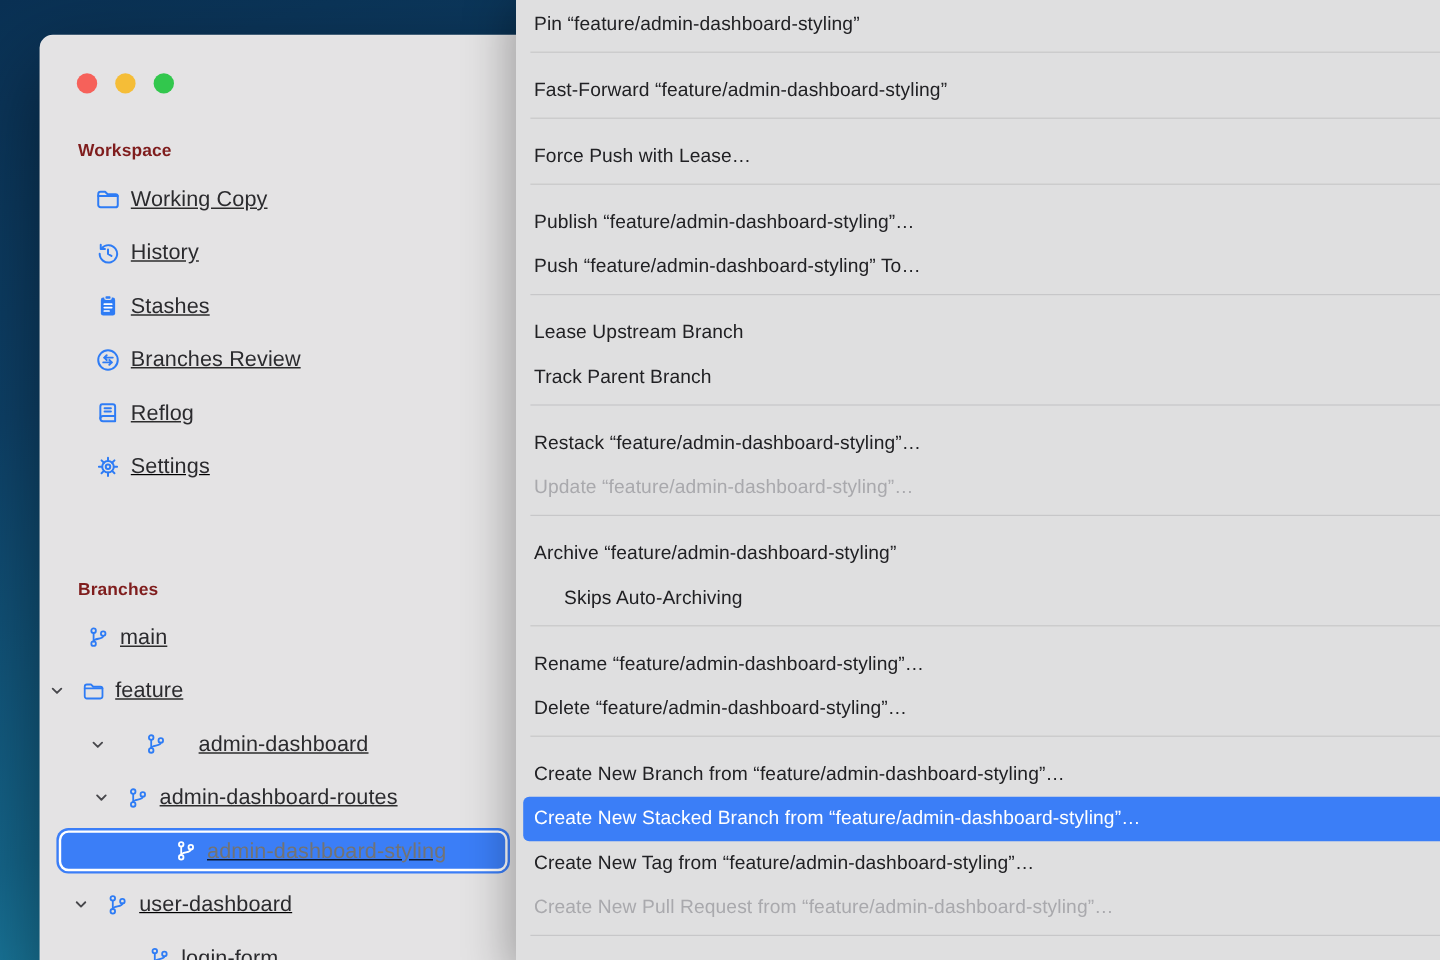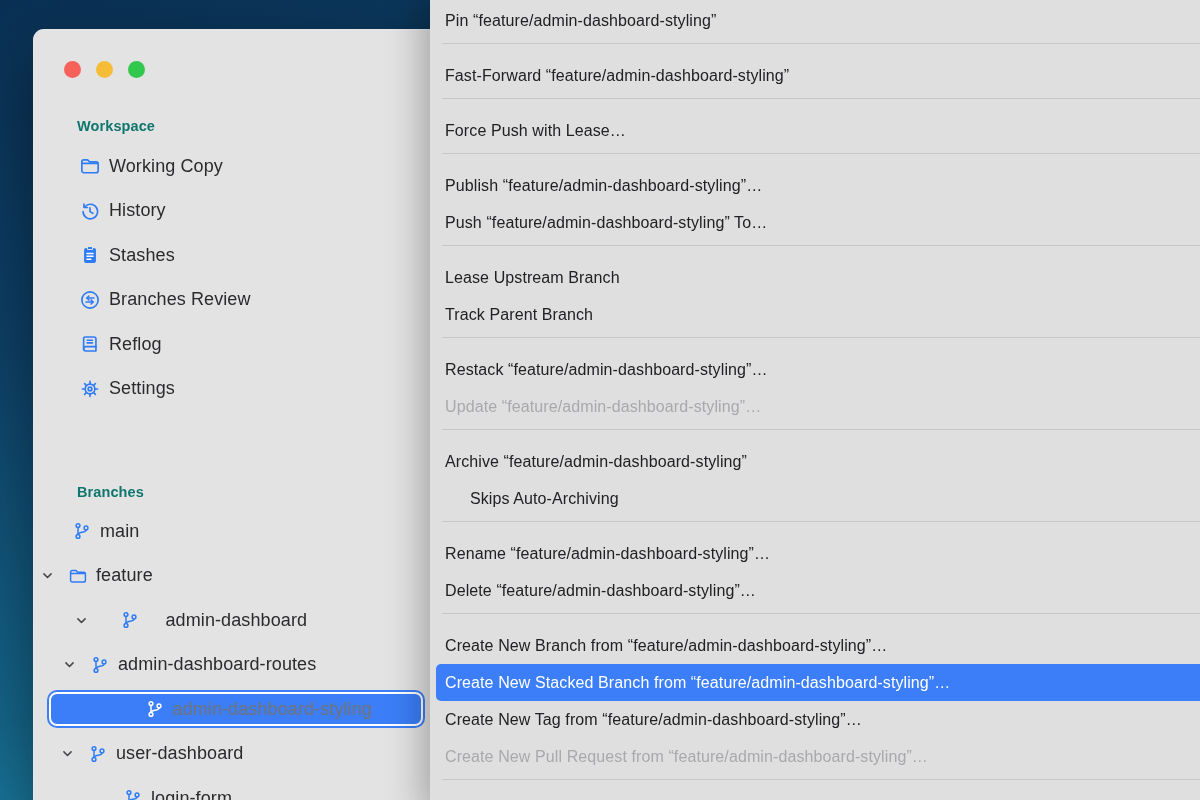--- a/index.html
+++ b/index.html
@@ -17,26 +17,26 @@
     position:absolute; left:33px; top:29px; width:1200px; height:810px;
     background:#e4e3e4;
     border-radius:11px 11px 0 0;
     box-shadow: 0 25px 70px rgba(0,0,0,0.45), 0 0 0 0.5px rgba(255,255,255,0.25) inset;
   }
   .traffic-lights { position:absolute; left:31px; top:32px; display:flex; gap:15px; }
   .light { width:17px; height:17px; border-radius:50%; display:inline-block; }
   
   .sidebar { position:absolute; left:0; top:0; width:400px; height:100%; }
   .section-label {
-    position:absolute; left:44px; height:20px; line-height:20px;
-    font-size:14.5px; font-weight:700; color:#0f766e; letter-spacing:0.1px;
+    position:absolute; left:32px; height:20px; line-height:20px;
+    font-size:14.5px; font-weight:700; color:#7f1d1d; letter-spacing:0.1px;
   }
   #workspace-label { top:87px; }
   #branches-label  { top:453px; }
-  .rows { position:absolute; left:0; width:400px; }
+  .rows { position:absolute; left:0; width:400px;text-decoration:underline; }
   #workspace-items { top:115px; }
   #branch-tree     { top:480px; }
   .side-row {
     position:relative; height:44.5px; display:flex; align-items:center;
     font-size:18px; color:#2b2b2e; letter-spacing:0.1px;
   }
   .side-row .icon { width:22px; height:22px; margin-right:8px; flex:0 0 auto; display:flex; align-items:center; justify-content:center; }
   .ws-row { padding-left:46px; }
   .chev-slot { width:27px; height:14px; flex:0 0 auto; display:flex; align-items:center; }
   .tree-row .icon { width:20px; height:20px; margin-right:8px; }
@@ -184,21 +184,21 @@
               <svg width="20" height="20" viewBox="0 0 20 20" fill="none" stroke="#2e7cf5" stroke-width="1.5" stroke-linecap="round" stroke-linejoin="round">
                 <circle cx="6" cy="4.6" r="1.9"></circle>
                 <circle cx="6" cy="15.4" r="1.9"></circle>
                 <circle cx="14" cy="7" r="1.9"></circle>
                 <path d="M6 6.5v7"></path>
                 <path d="M14 8.9c0 3.2-8 1.6-8 4.6"></path>
               </svg>
             </span>
             <span>admin-dashboard</span>
           </div>
-          <div class="side-row tree-row" style="padding-left: 30px;">
+          <div class="side-row tree-row" style="padding-left: 45px;">
             <span class="chev-slot">
               <svg width="13" height="13" viewBox="0 0 20 20" fill="none" stroke="#48484c" stroke-width="2.4" stroke-linecap="round" stroke-linejoin="round">
                 <path d="M4.5 7.5 10 13l5.5-5.5"></path>
               </svg>
             </span>
             <span class="icon">
               <svg width="20" height="20" viewBox="0 0 20 20" fill="none" stroke="#2e7cf5" stroke-width="1.5" stroke-linecap="round" stroke-linejoin="round">
                 <circle cx="6" cy="4.6" r="1.9"></circle>
                 <circle cx="6" cy="15.4" r="1.9"></circle>
                 <circle cx="14" cy="7" r="1.9"></circle>

